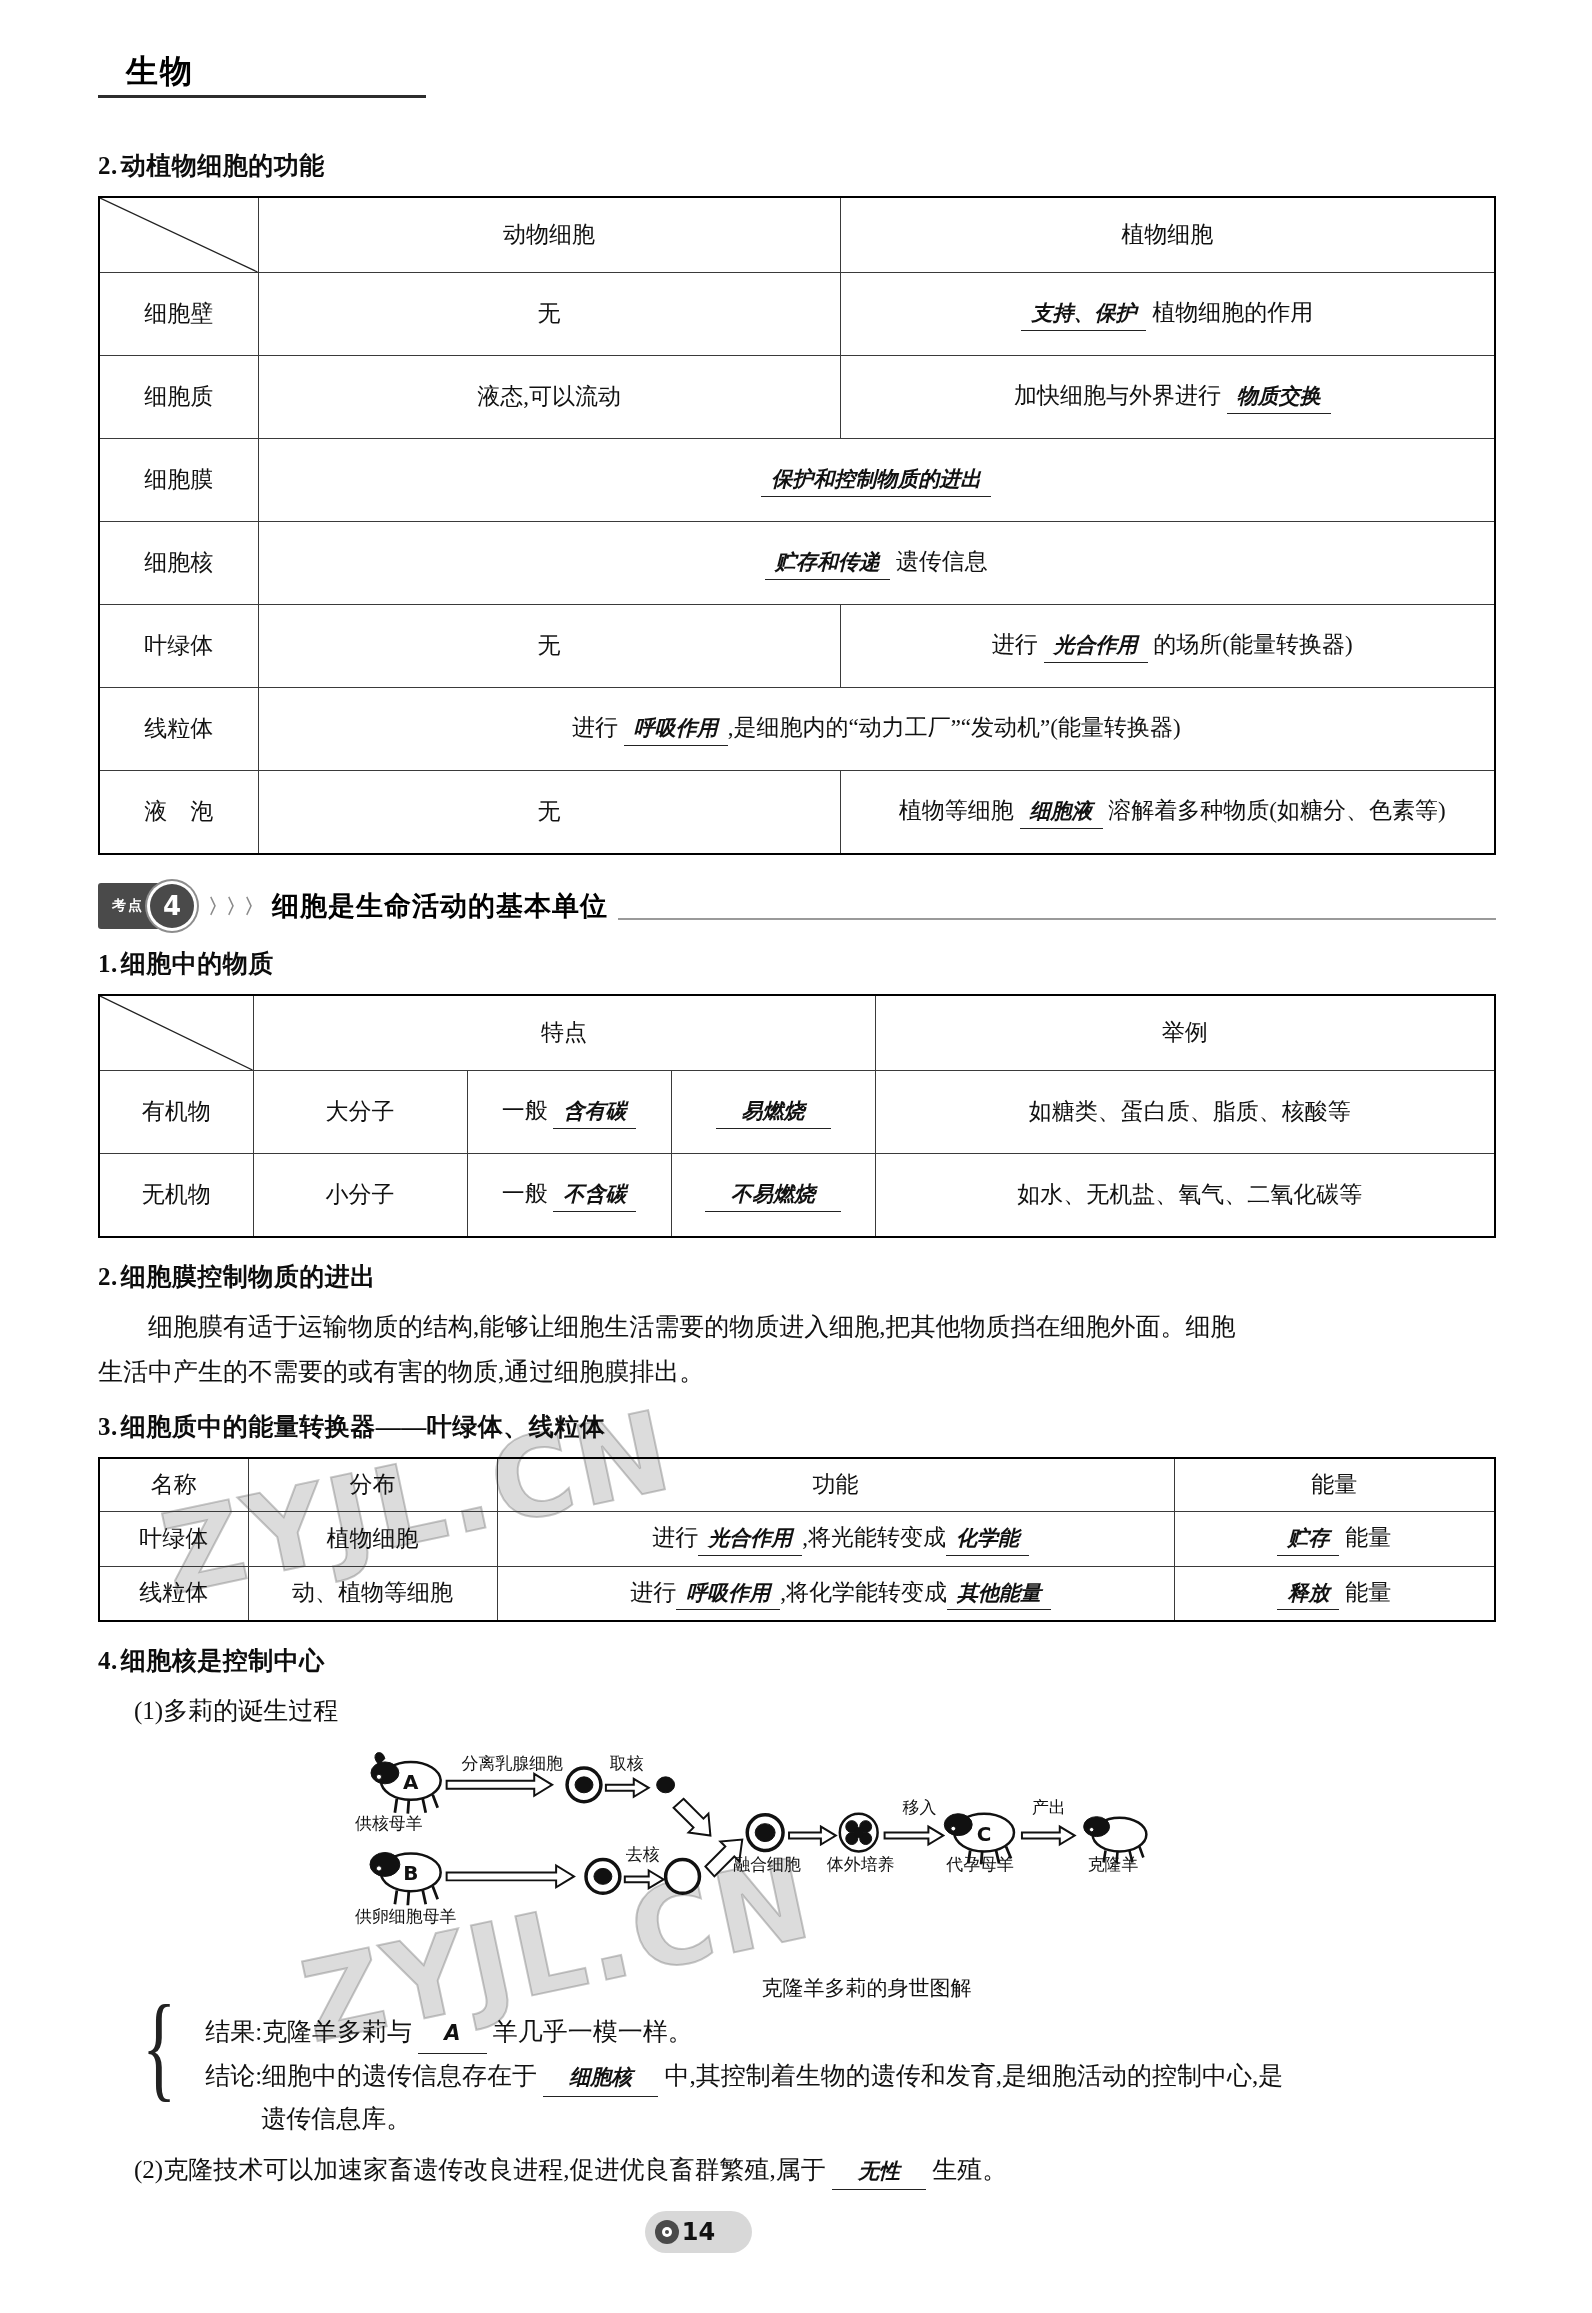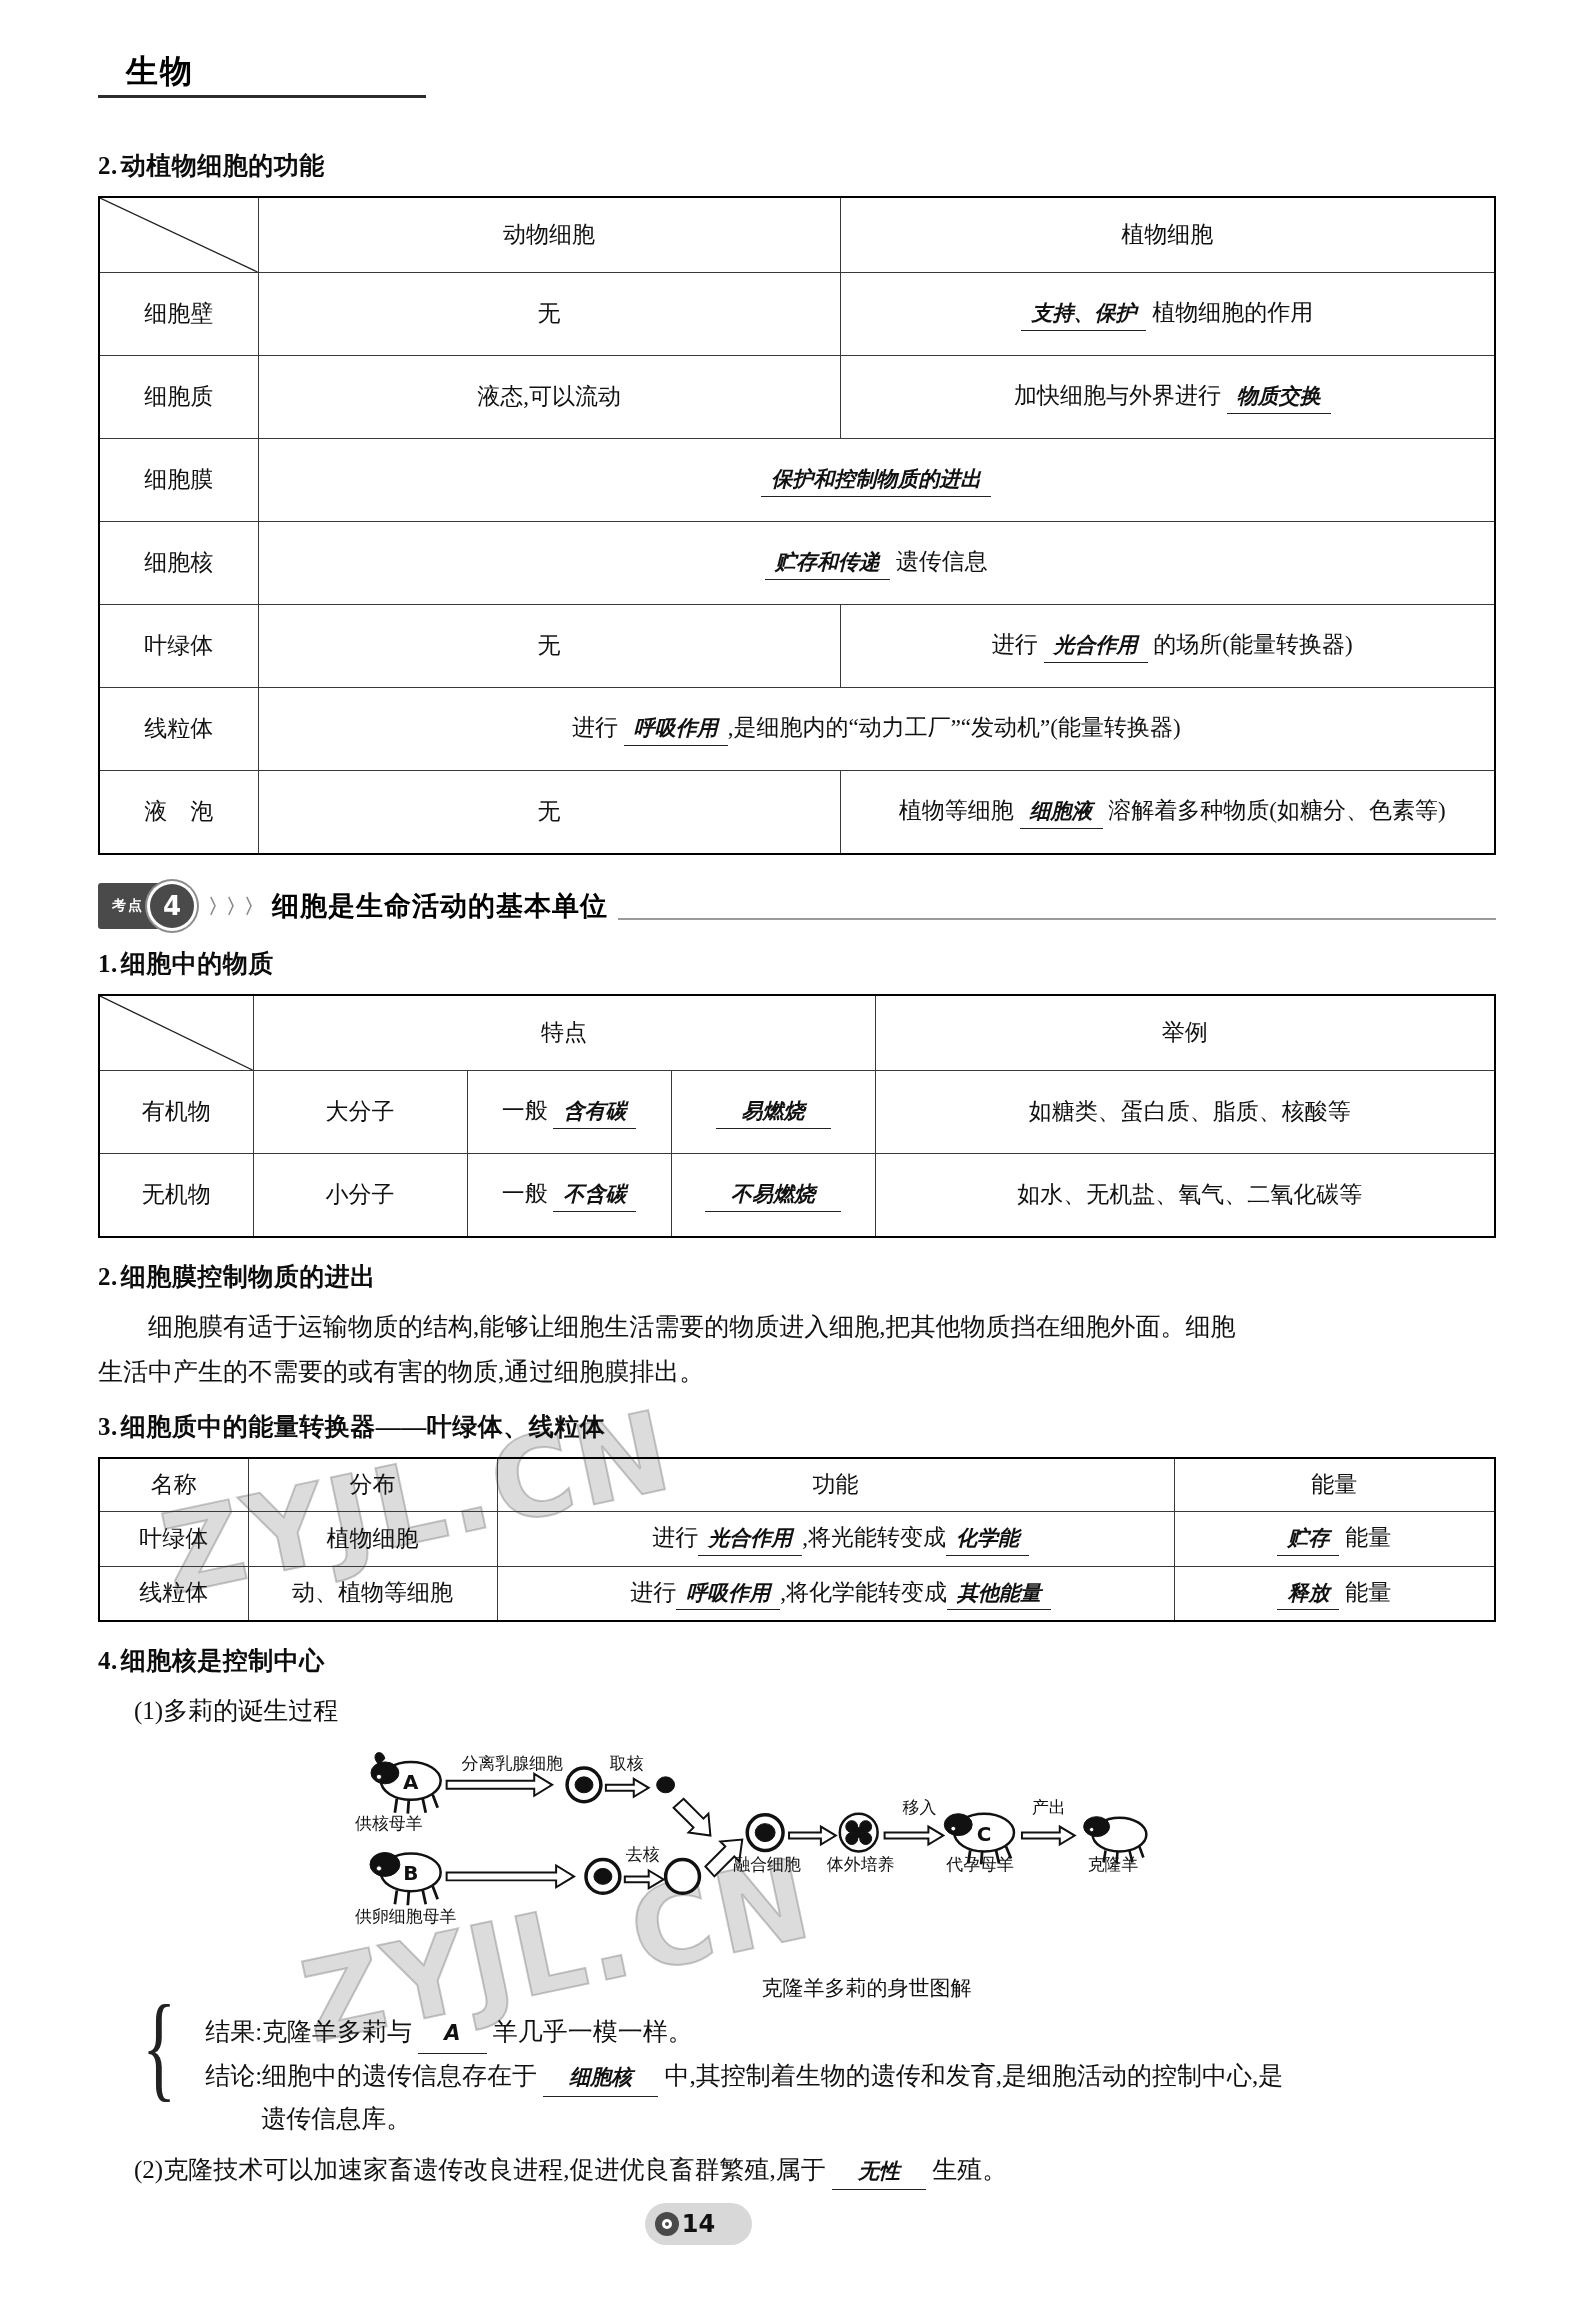--- a/index.html
+++ b/index.html
@@ -90,21 +90,21 @@
   
   .brace-block { display:flex; margin:8px 0 10px 0; }
   .brace {
     font-size:119px; line-height:0.72; font-family:"Liberation Serif", serif;
     color:#222; margin:0 6px 0 44px; transform:scaleX(0.6); transform-origin:left center;
   }
   .brace-lines { flex:1; padding-top:6px; }
   .brace-lines .bl { font-size:25px; line-height:1.72; }
 
   
-  .footer { position:absolute; left:0; bottom:64px; width:1397px; text-align:center; }
+  .footer { position:absolute; left:0; bottom:56px; width:1397px; text-align:center; }
   .pg-oval {
     display:inline-block; position:relative;
     width:107px; height:42px; border-radius:21px;
     background:#d8d8d8;
   }
   .pg-num { position:absolute; left:0; right:0; top:7px;
     font-family:"DejaVu Sans", sans-serif; font-size:24px; font-weight:bold; color:#111; }
   .pg-icon { position:absolute; left:8px; top:7px; width:28px; height:28px; }
 
   

